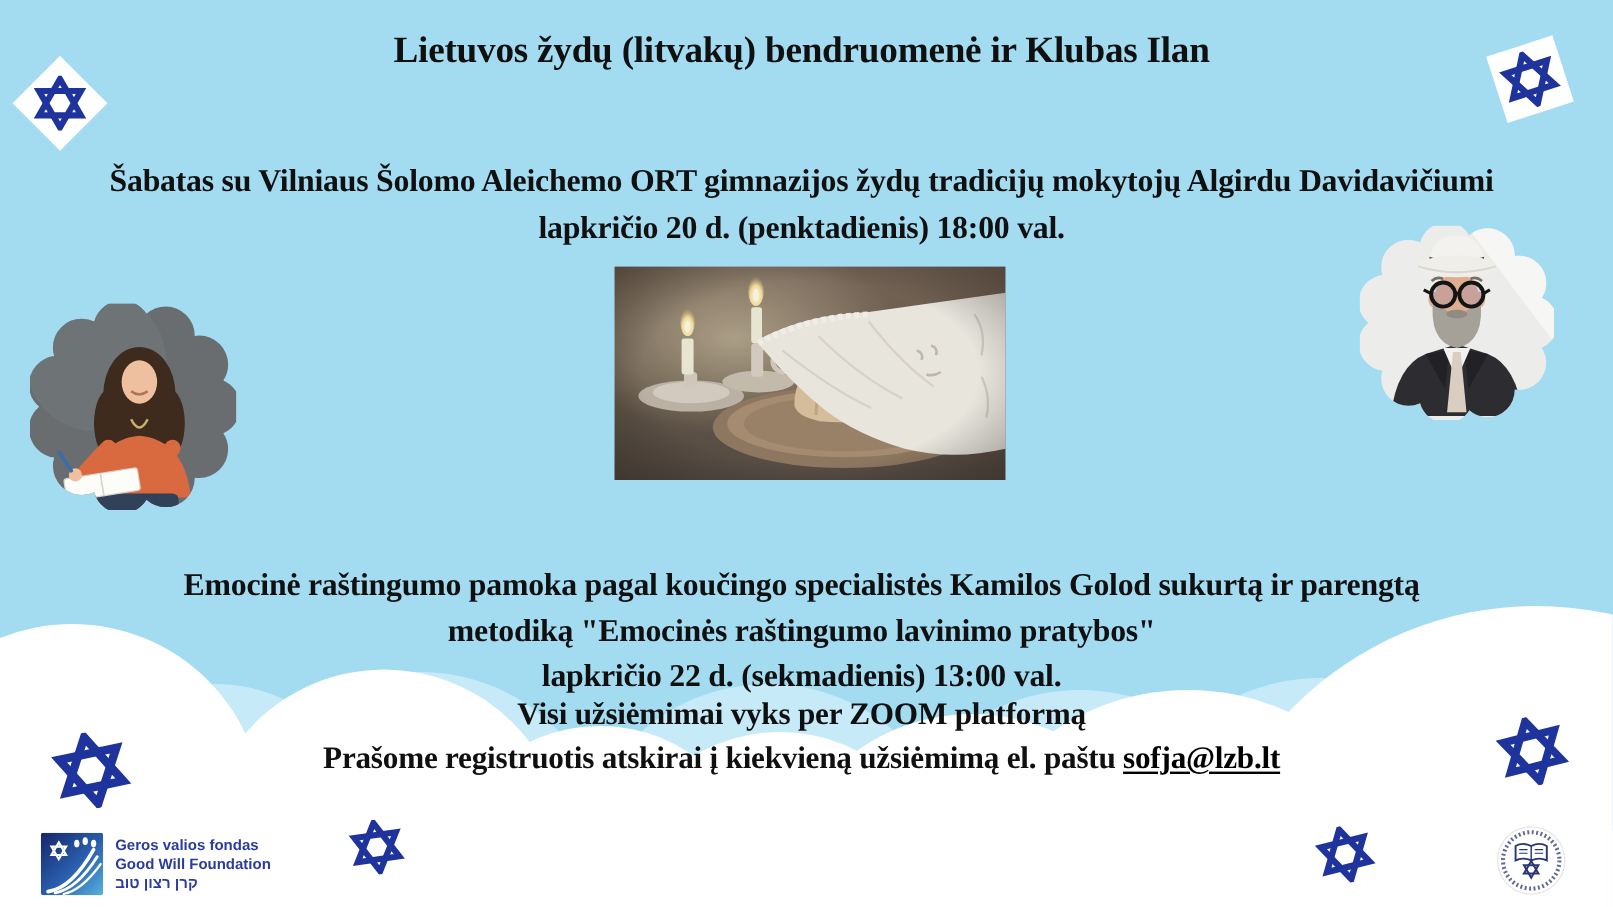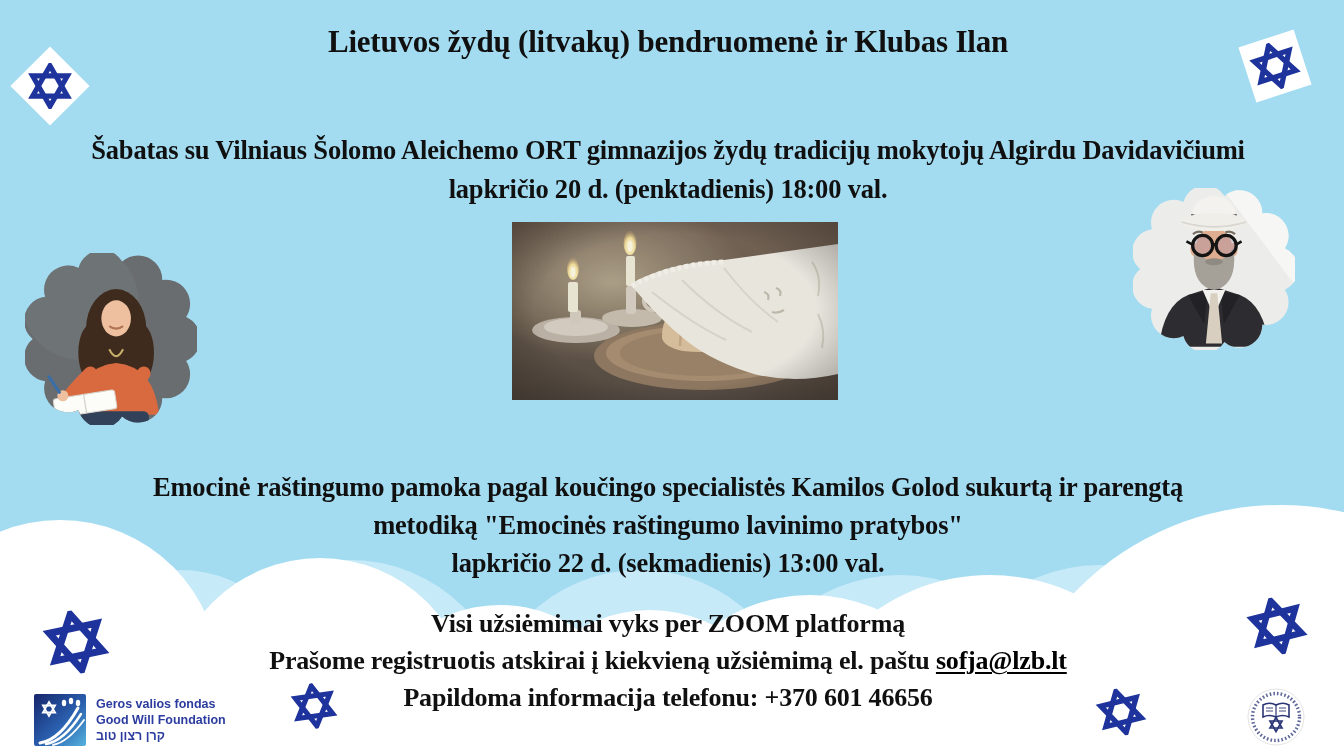--- a/index.html
+++ b/index.html
@@ -11,21 +11,21 @@
   }
   
   .cloudlt{position:absolute;border-radius:50%;background:#c7eaf8;z-index:1;}
   .cloud{position:absolute;border-radius:50%;background:#ffffff;z-index:2;}
   .cloudbase{position:absolute;left:0;top:692px;width:1344px;height:64px;background:#fff;z-index:2;}
   
   .txt{position:absolute;left:0;width:1336px;text-align:center;font-weight:700;z-index:5;letter-spacing:-0.2px;}
   .title{top:20px;font-size:31px;line-height:44px;}
   .event1{top:131px;font-size:26.5px;line-height:39px;text-align:center;}
   .event2{top:456px;font-size:26.5px;line-height:38px;margin-top:12px;}
-  .info{top:576px;font-size:26px;line-height:37px;margin-top:29px;}
+  .info{top:576px;font-size:26px;line-height:37px;}
   .email{text-decoration:underline;text-decoration-thickness:2px;text-underline-offset:3px;color:#000000;}
   
   .star{position:absolute;z-index:5;color:#1e339c;}
   .star svg{display:block;width:100%;height:100%;}
   .frame{position:absolute;background:#fff;z-index:4;display:flex;align-items:center;justify-content:center;}
   
   .photo{position:absolute;z-index:3;}
   
   .gwf{position:absolute;left:34px;top:694px;display:flex;gap:10px;align-items:flex-start;z-index:6;}
   .gwf-text{font-family:"Liberation Sans","DejaVu Sans",sans-serif;font-weight:700;
@@ -210,21 +210,20 @@
   <div>Emocinė raštingumo pamoka pagal koučingo specialistės Kamilos Golod sukurtą ir parengtą</div>
   <div>metodiką "Emocinės raštingumo lavinimo pratybos"</div>
   <div>lapkričio 22 d. (sekmadienis) 13:00 val.</div>
 </div>
 
 <div class="txt info">
   <div>Visi užsiėmimai vyks per ZOOM platformą</div>
   <div>
     <span>Prašome registruotis atskirai į kiekvieną užsiėmimą el. paštu </span><span class="email">sofja@lzb.lt</span>
   </div>
-  <div>Papildoma informacija telefonu: +370 601 46656</div>
 </div>
 
 <div class="frame" style="left:22px;top:58px;width:56px;height:56px;transform:rotate(45deg);">
   <div class="star" style="position:relative;width:46px;height:46px;transform:rotate(-45deg);">
       <svg>
         <use href="#star6"></use>
       </svg>
     </div>
 </div>
 <div class="frame" style="left:1246px;top:37px;width:58px;height:58px;transform:rotate(-18deg);">

